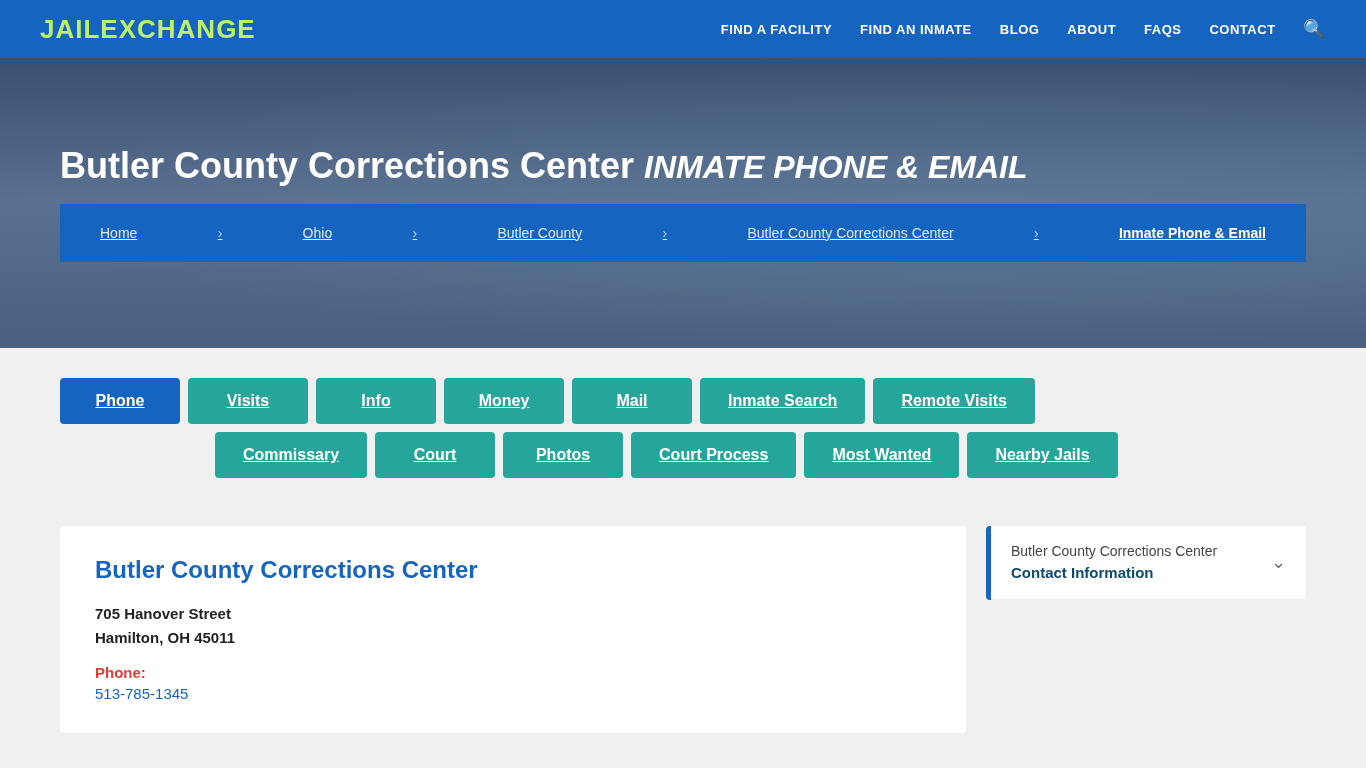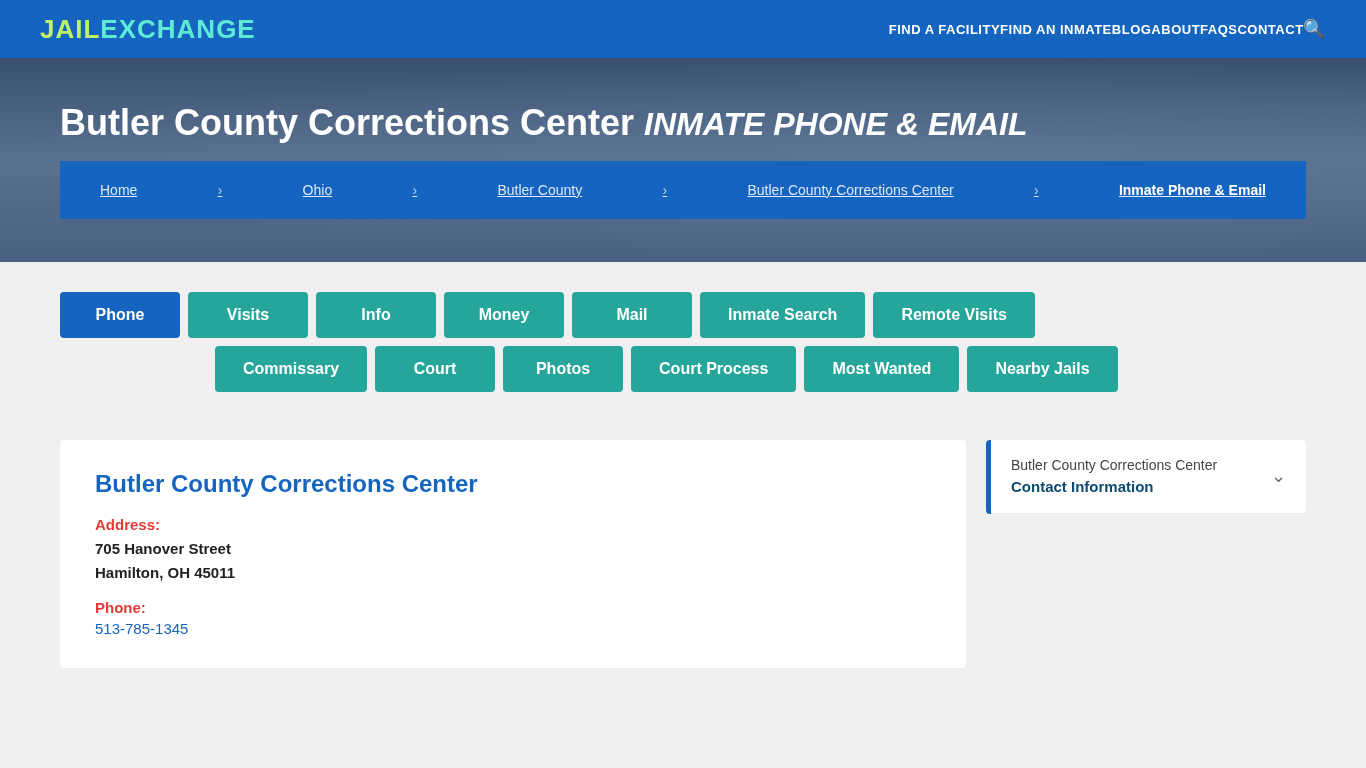--- a/index.html
+++ b/index.html
@@ -19,41 +19,42 @@
       font-weight: 900;
       color: #fff;
       letter-spacing: 1px;
     }
     .logo span {
       color: #bef264;
     }
     .nav-links {
       display: flex;
       align-items: center;
+      gap: 28px;
       margin-left: 6px;
     }
     .nav-links a {
       color: #fff;
       text-decoration: none;
       font-size: 13px;
       font-weight: 600;
       letter-spacing: 0.5px;
       text-transform: uppercase;
     }
     .nav-search-icon {
       color: #fff;
       font-size: 18px;
       cursor: pointer;
     }
 
     
     .hero {
       position: relative;
       width: 100%;
-      height: 204px;
+      height: 290px;
       background: linear-gradient(135deg, #2a3a5c 0%, #4a6080 40%, #6a8090 100%);
       display: flex;
       flex-direction: column;
       justify-content: center;
       padding: 40px 60px;
       overflow: hidden;
     }
     .hero::before {
       content: '';
       position: absolute;
@@ -111,20 +112,21 @@
       padding: 14px 28px;
       border: none;
       border-radius: 4px;
       font-size: 16px;
       font-weight: 600;
       cursor: pointer;
       color: #fff;
       background: #26a69a;
       min-width: 120px;
       text-align: center;
+      text-decoration: underline;
     }
     .tab-btn.active {
       background: #1565c0;
     }
 
     
     .content-section {
       background: #f0f0f0;
       padding: 20px 60px 40px;
       display: flex;
@@ -212,21 +214,21 @@
       background:
         radial-gradient(ellipse at 70% 50%, rgba(100, 130, 160, 0.4) 0%, transparent 70%),
         linear-gradient(180deg, #3a5070 0%, #5a7090 50%, #4a6080 100%);
     }
   </style>
 </head>
 <body>
 
 <nav>
   <div class="logo">
-    <span>JAIL</span><span style="color:#5eead4;">EXCHANGE</span>
+    <span>JAIL</span><span style="color:#bef264;">EXCHANGE</span>
   </div>
   <div class="nav-links">
     <a href="#">FIND A FACILITY</a>
     <a href="#">FIND AN INMATE</a>
     <a href="#">BLOG</a>
     <a href="#">ABOUT</a>
     <a href="#">FAQs</a>
     <a href="#">CONTACT</a>
     <span class="nav-search-icon">🔍</span>
   </div>
@@ -270,21 +272,20 @@
     <button class="tab-btn">Court Process</button>
     <button class="tab-btn">Most Wanted</button>
     <button class="tab-btn">Nearby Jails</button>
   </div>
 </div>
 
 <div class="content-section">
 
   <div class="main-card">
     <h2 class="facility-title">Butler County Corrections Center</h2>
-    <p class="label-red">Address:</p>
     <p class="address-line">705 Hanover Street</p>
     <p class="address-line">Hamilton, OH 45011</p>
     <p class="label-red" style="margin-top:14px;">Phone:</p>
     <a class="phone-link" href="#">513-785-1345</a>
   </div>
 
   <div class="sidebar-card">
     <div class="sidebar-header">
       <div class="sidebar-blue-bar"></div>
       <div class="sidebar-header-content">

